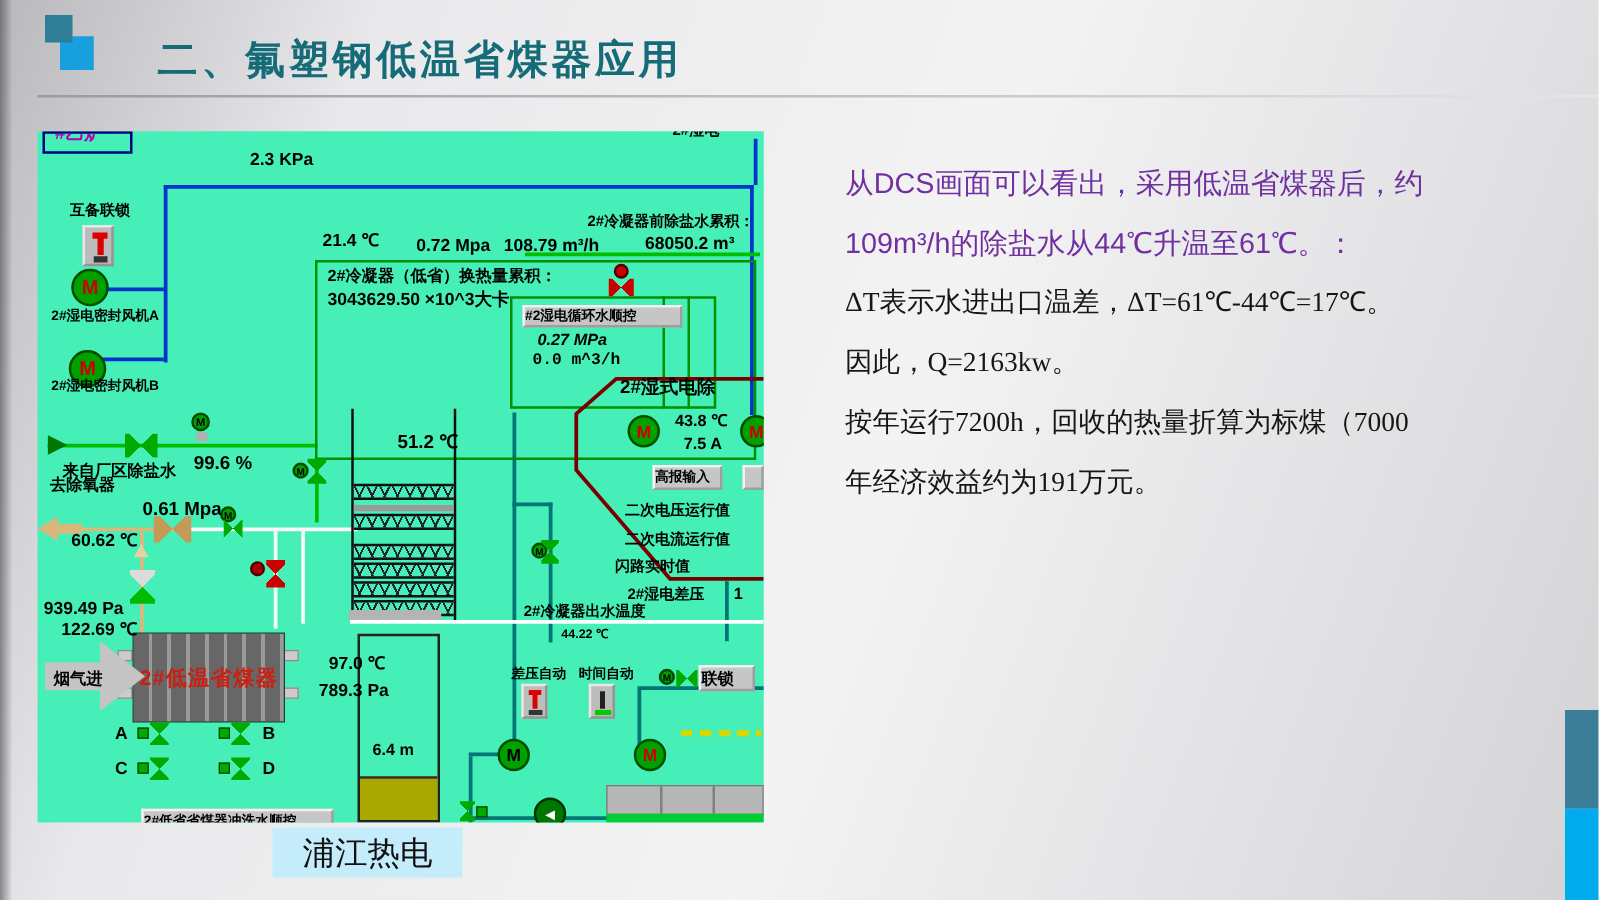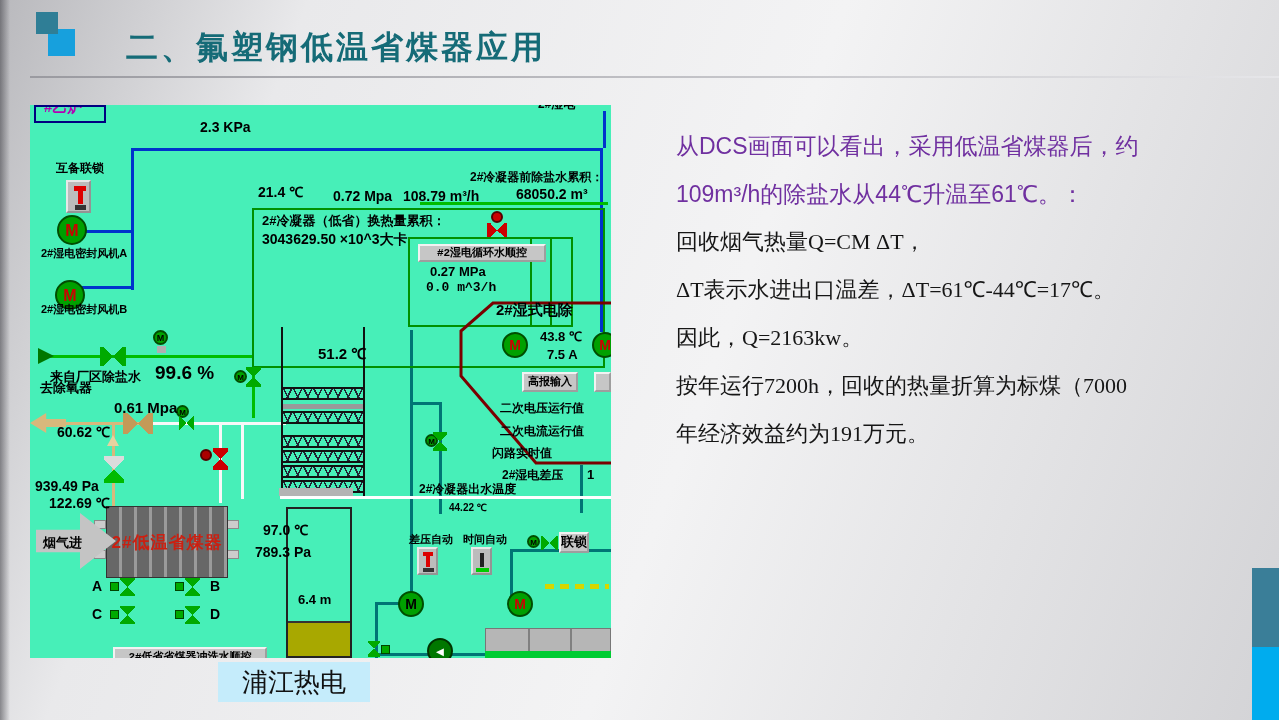--- a/index.html
+++ b/index.html
@@ -23,21 +23,21 @@
   .dcs .lbl { position:absolute; white-space:nowrap; font-weight:bold; color:#000; line-height:1.1; }
   .pipe { position:absolute; }
   .blue { background:#0033cc; }
   .bgreen { background:#00bd00; }
   .teal { background:#007575; }
   .white { background:#f8f8f8; }
   .tan { background:#d8b87c; }
   .boxb { position:absolute; border:2px solid #009100; }
   .navybox { position:absolute; border:2px solid #000080; overflow:hidden; }
   .btn { position:absolute; background:#c6c6c6; border:2px outset #f2f2f2;
-    text-align:center; color:#000; font-weight:bold; overflow:hidden; white-space:nowrap;font-family:Liberation Mono, monospace; }
+    color:#000; font-weight:bold; overflow:hidden; white-space:nowrap; }
   .mc { position:absolute; border-radius:50%; background:#00a000; border:2px solid #004d00;
     color:#cc0000; text-align:center; font-weight:bold; }
   .mc-blk { color:#000; }
   .pumpc { position:absolute; border-radius:50%; background:#007700; border:2px solid #003300;
     color:#fff; text-align:center; font-weight:bold; }
   .bt-h-green { background: conic-gradient(from 45deg, #00aa00 0 90deg, transparent 90deg 180deg, #00aa00 180deg 270deg, transparent 270deg 360deg); }
   .bt-h-red   { background: conic-gradient(from 45deg, #cc0000 0 90deg, transparent 90deg 180deg, #cc0000 180deg 270deg, transparent 270deg 360deg); }
   .bt-h-tan   { background: conic-gradient(from 45deg, #c49a58 0 90deg, transparent 90deg 180deg, #c49a58 180deg 270deg, transparent 270deg 360deg); }
   .bt-v-green { background: conic-gradient(from 315deg, #00aa00 0 90deg, transparent 90deg 180deg, #00aa00 180deg 270deg, transparent 270deg 360deg); }
   .bt-v-red   { background: conic-gradient(from 315deg, #cc0000 0 90deg, transparent 90deg 180deg, #cc0000 180deg 270deg, transparent 270deg 360deg); }
@@ -218,21 +218,21 @@
       <div style="left:4px; top:19px; width:11px; height:4px; background:#333;"></div>
     </div>
     <div class="switch" style="left:441px; top:442px; width:21px; height:28px;">
       <div style="left:7px; top:4px; width:4px; height:14px; background:#222;"></div>
       <div style="left:3px; top:19px; width:13px; height:4px; background:#00cc00;"></div>
     </div>
 
     <div class="btn" style="left:388px; top:139px; width:128px; height:18px; font-size:11px; line-height:15px;">#2湿电循环水顺控</div>
     <div class="btn" style="left:492px; top:267px; width:56px; height:20px; font-size:11px; line-height:17px;">高报输入</div>
     <div class="btn" style="left:564px; top:267px; width:17px; height:20px;"></div>
-    <div class="btn" style="left:529px; top:427px; width:30px; height:21px; font-size:13px; line-height:18px;">联锁</div>
+    <div class="btn" style="left:529px; top:427px; width:45px; height:21px; font-size:13px; line-height:18px;">联锁</div>
     <div class="btn" style="left:83px; top:542px; width:154px; height:20px; font-size:11px; line-height:17px;">2#低省省煤器冲洗水顺控</div>
 
     <div class="greystruct">
       <i style="left:42px;"></i>
       <i style="left:84px;"></i>
     </div>
     <div class="greenstrip"></div>
     <div class="ydash"></div>
 
     <div class="lbl" style="left:508px; top:0; width:70px; height:7px; overflow:hidden; font-size:12px;">
@@ -242,50 +242,49 @@
     <div class="lbl" style="left:26px; top:57px; font-size:12px;">互备联锁</div>
     <div class="lbl" style="left:11px; top:142px; font-size:11px;">2#湿电密封风机A</div>
     <div class="lbl" style="left:11px; top:198px; font-size:11px;">2#湿电密封风机B</div>
     <div class="lbl" style="left:228px; top:80px; font-size:14px;">21.4 ℃</div>
     <div class="lbl" style="left:303px; top:84px; font-size:14px;">0.72 Mpa</div>
     <div class="lbl" style="left:373px; top:84px; font-size:14px;">108.79 m³/h</div>
     <div class="lbl" style="left:440px; top:66px; font-size:12px;">2#冷凝器前除盐水累积：</div>
     <div class="lbl" style="left:486px; top:82px; font-size:14px;">68050.2 m³</div>
     <div class="lbl" style="left:232px; top:109px; font-size:13px;">2#冷凝器（低省）换热量累积：</div>
     <div class="lbl" style="left:232px; top:127px; font-size:14px;">3043629.50 ×10^3大卡</div>
-    <div class="lbl" style="left:400px; top:160px; font-size:13px;">0.27 MPa</div>
+    <div class="lbl" style="left:400px; top:160px; font-size:13px;font-style:italic;">0.27 MPa</div>
     <div class="lbl" style="left:396px; top:176px; font-size:13px;font-family:Liberation Mono, monospace;">0.0 m^3/h</div>
     <div class="lbl" style="left:466px; top:197px; width:113px; overflow:hidden; font-size:15px;">2#湿式电除</div>
     <div class="lbl" style="left:510px; top:225px; font-size:13px;">43.8 ℃</div>
     <div class="lbl" style="left:517px; top:243px; font-size:13px;">7.5 A</div>
     <div class="lbl" style="left:470px; top:297px; font-size:12px;">二次电压运行值</div>
     <div class="lbl" style="left:470px; top:320px; font-size:12px;">二次电流运行值</div>
     <div class="lbl" style="left:462px; top:342px; font-size:12px;">闪路实时值</div>
     <div class="lbl" style="left:472px; top:364px; font-size:12px;">2#湿电差压</div>
     <div class="lbl" style="left:557px; top:363px; font-size:13px;">1</div>
     <div class="lbl" style="left:288px; top:241px; font-size:15px;">51.2 ℃</div>
     <div class="lbl" style="left:20px; top:265px; font-size:13px;">来自厂区除盐水</div>
-    <div class="lbl" style="left:125px; top:258px; font-size:19px;">99.6 %</div>
+    <div class="lbl" style="left:125px; top:258px; font-size:15px;">99.6 %</div>
     <div class="lbl" style="left:10px; top:276px; font-size:13px;">去除氧器</div>
     <div class="lbl" style="left:84px; top:295px; font-size:15px;">0.61 Mpa</div>
     <div class="lbl" style="left:27px; top:320px; font-size:14px;">60.62 ℃</div>
     <div class="lbl" style="left:5px; top:374px; font-size:14px;">939.49 Pa</div>
     <div class="lbl" style="left:19px; top:391px; font-size:14px;">122.69 ℃</div>
     <div class="lbl" style="left:233px; top:418px; font-size:14px;">97.0 ℃</div>
     <div class="lbl" style="left:225px; top:440px; font-size:14px;">789.3 Pa</div>
     <div class="lbl" style="left:389px; top:378px; font-size:12px;">2#冷凝器出水温度</div>
     <div class="lbl" style="left:419px; top:397px; font-size:10px;">44.22 ℃</div>
     <div class="lbl" style="left:379px; top:428px; font-size:11px;">差压自动</div>
     <div class="lbl" style="left:433px; top:428px; font-size:11px;">时间自动</div>
   </div>
 
   <div class="bodytext">
     <div class="ln purple">从DCS画面可以看出，采用低温省煤器后，约</div>
     <div class="ln purple">109m³/h的除盐水从44℃升温至61℃。：</div>
-    <div class="ln">回收烟气热量Q=CM ΔT，</div>
     <div class="ln">ΔT表示水进出口温差，ΔT=61℃-44℃=17℃。</div>
     <div class="ln">因此，Q=2163kw。</div>
     <div class="ln">按年运行7200h，回收的热量折算为标煤（7000</div>
     <div class="ln">年经济效益约为191万元。</div>
   </div>
 
   <div class="footer-label">浦江热电</div>
 
   <div class="bar-teal"></div>
   <div class="bar-blue"></div>

